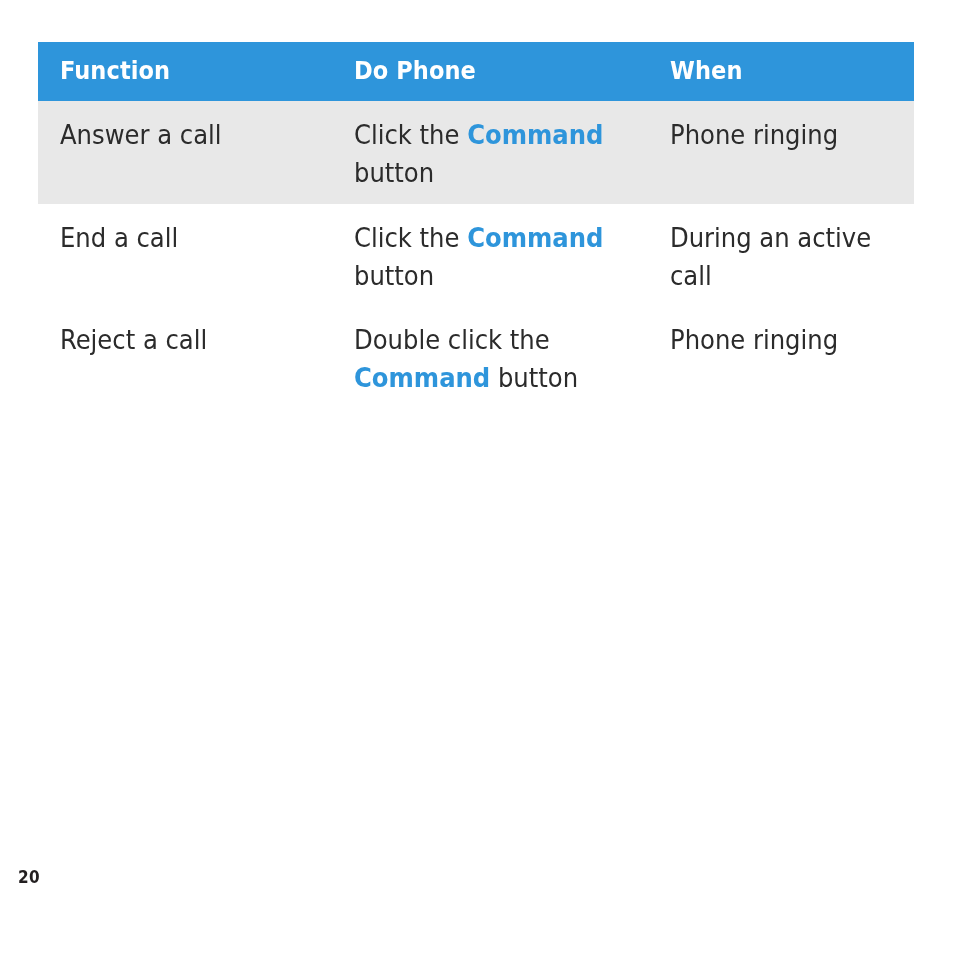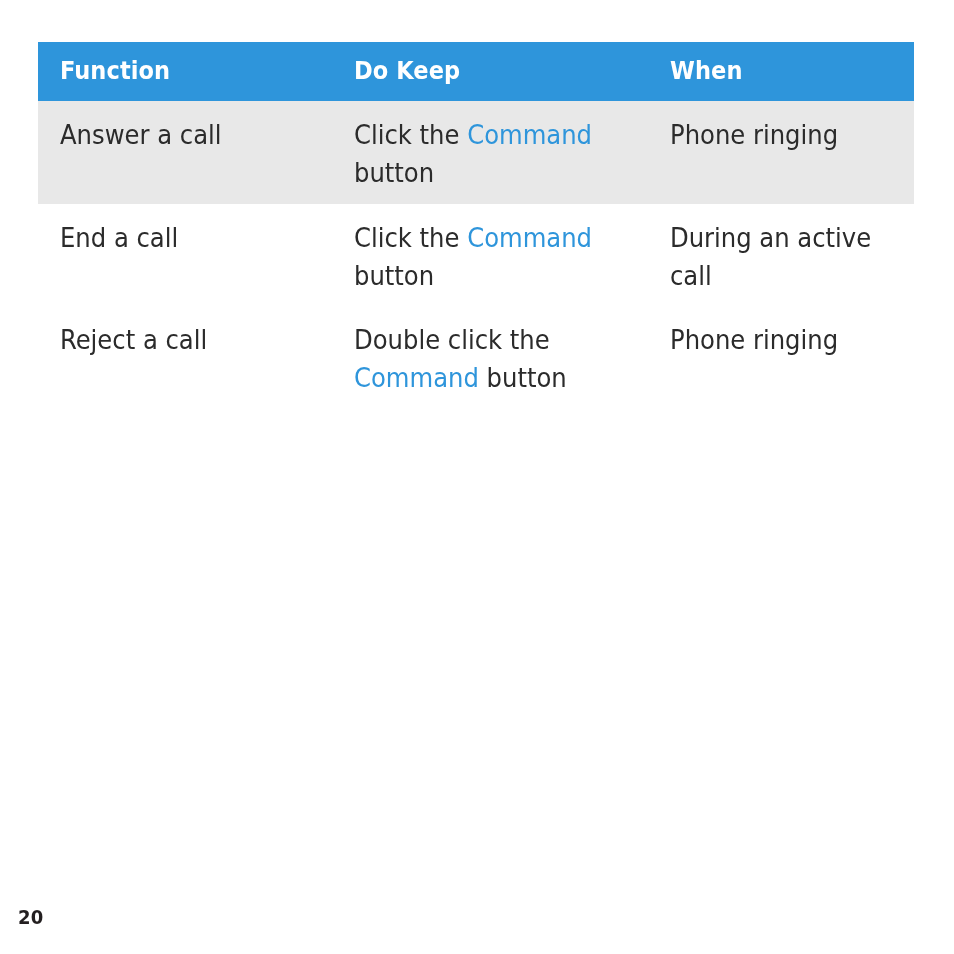--- a/index.html
+++ b/index.html
@@ -60,49 +60,49 @@
 
   tbody tr.shaded td {
     background: #e8e8e8;
   }
   tbody tr.plain td {
     background: #ffffff;
   }
 
   .cmd {
     color: #2e95db;
-    font-weight: normal;
+    font-weight: bold;
   }
 
   
   #page-number {
     position: absolute;
     left: 18px;
-    top: 905px;
-    font-size: 20px;
+    top: 867px;
+    font-size: 17px;
     font-weight: bold;
     color: #231f20;
     letter-spacing: 0.3px;
   }
 </style>
 </head>
 <body>
 
 <div id="page">
 
   <table id="call-table">
     <colgroup>
       <col class="c1">
       <col class="c2">
       <col class="c3">
     </colgroup>
     <thead>
       <tr>
         <th>Function</th>
-        <th>Do Keep</th>
+        <th>Do Phone</th>
         <th>When</th>
       </tr>
     </thead>
     <tbody id="table-body">
         <tr class="shaded">
           <td>Answer a call</td>
           <td><span>Click the </span><span class="cmd">Command</span><span> button</span></td>
           <td>Phone ringing</td>
         </tr>
         <tr class="plain">

